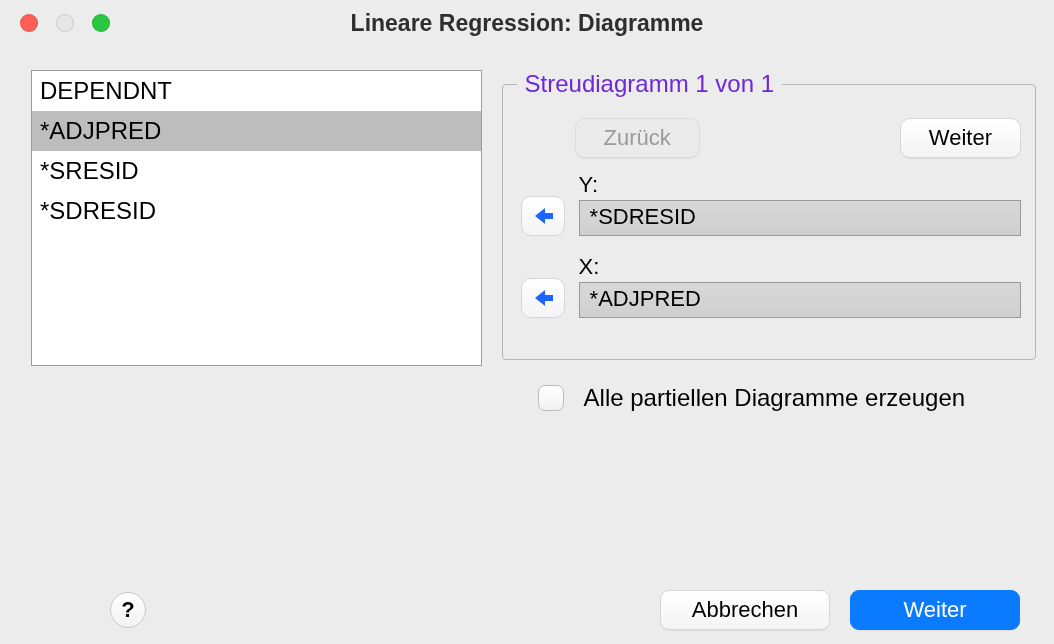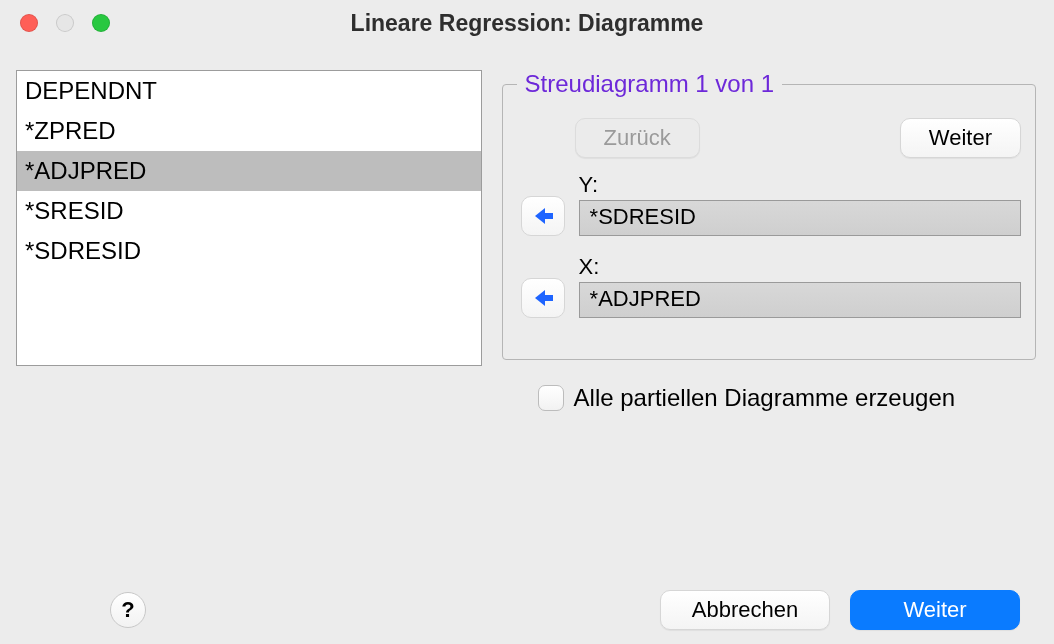--- a/index.html
+++ b/index.html
@@ -32,21 +32,21 @@
     pointer-events:none;
   }
 
   .content {
     padding:24px 16px 0 16px;
     display:flex;
     gap:18px;
   }
 
   
-  .leftcol { width:484px; }
+  .leftcol { width:484px;margin-left:15px; }
   .varlist {
     border:1px solid #9c9c9c;
     background:#fff;
     height:296px;
     overflow:hidden;
   }
   .varlist .item {
     padding:2px 8px 2px 8px;
     font-size:24px;
     line-height:36px;
@@ -134,60 +134,59 @@
   .var-stack { flex:1; }
   .var-label { font-size:22px; margin-bottom:2px; }
   .var-slot {
     height:36px;
     background:linear-gradient(#d8d8d8,#cfcfcf);
     border:1px solid #9a9a9a;
     padding:3px 10px;
     font-size:22px;
   }
 
-  .partial-row { margin-top:24px; display:flex; align-items:center; gap:10px; margin-left:38px; font-size:24px;}
+  .partial-row { margin-top:24px; display:flex; align-items:center; gap:20px; margin-left:38px; font-size:24px;}
 
   
   .bottom-bar {
     position:absolute;
     bottom:14px; left:0; right:0;
     display:flex;
     align-items:center;
     padding:0 34px 0 110px;
     gap:20px;
   }
   .help-btn {
     width:36px; height:36px; border-radius:50%;
     border:1px solid #c8c8c8;
     background:linear-gradient(#ffffff,#f2f2f2);
     font-size:22px; font-weight:600;
     display:flex; align-items:center; justify-content:center;
     cursor:pointer;
   }
   .spacer { flex:1; }
-  .bottom-bar .pill-btn { min-width:170px; }
+  .bottom-bar .pill-btn { min-width:170px;border-radius:9px; }
 </style>
 </head>
 <body>
 
 <div class="titlebar">
   <div class="traffic">
     <div class="tl-dot tl-red"></div>
     <div class="tl-dot tl-gray"></div>
     <div class="tl-dot tl-green"></div>
   </div>
   <div class="title">Lineare Regression: Diagramme</div>
 </div>
 
 <div class="content">
 
   <div class="leftcol">
     <div class="varlist" id="varlist">
         <div class="item">DEPENDNT</div>
-        <div class="item">*ZPRED</div>
         <div class="item selected">*ADJPRED</div>
         <div class="item">*SRESID</div>
         <div class="item">*SDRESID</div>
       </div>
 
   </div>
 
   <div class="rightcol">
     <fieldset class="scatter">
       <legend>Streudiagramm 1 von 1</legend>

